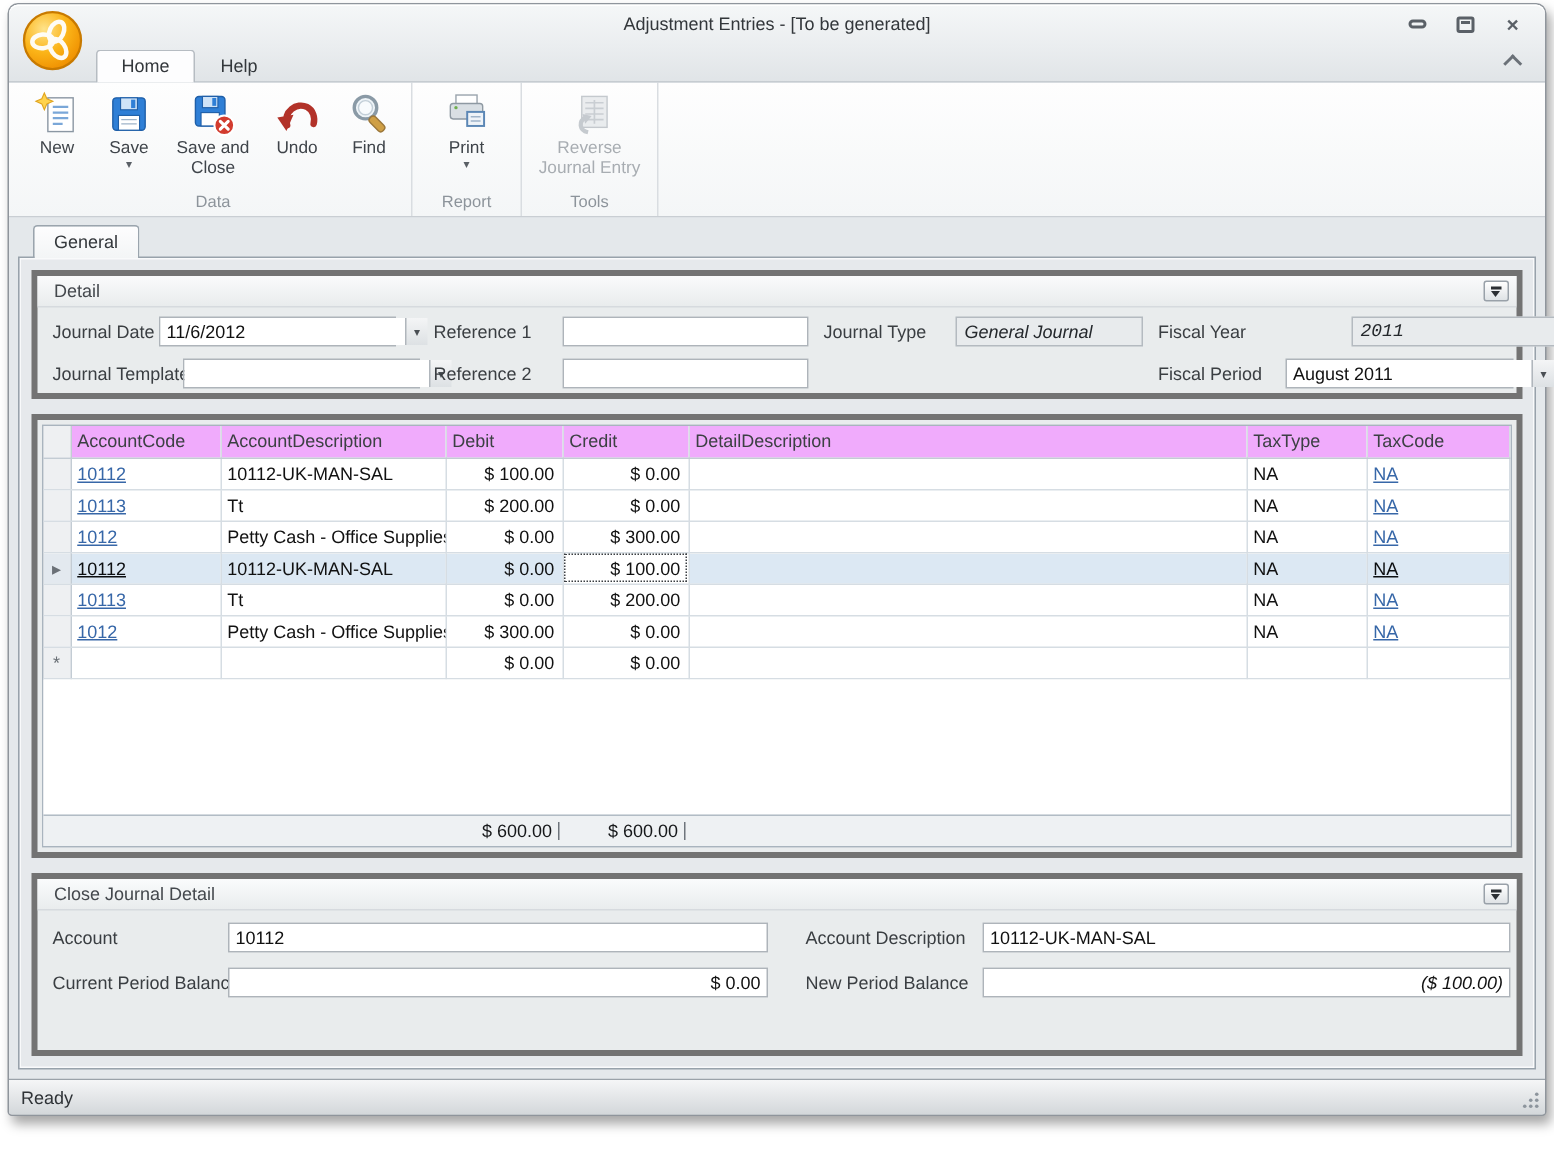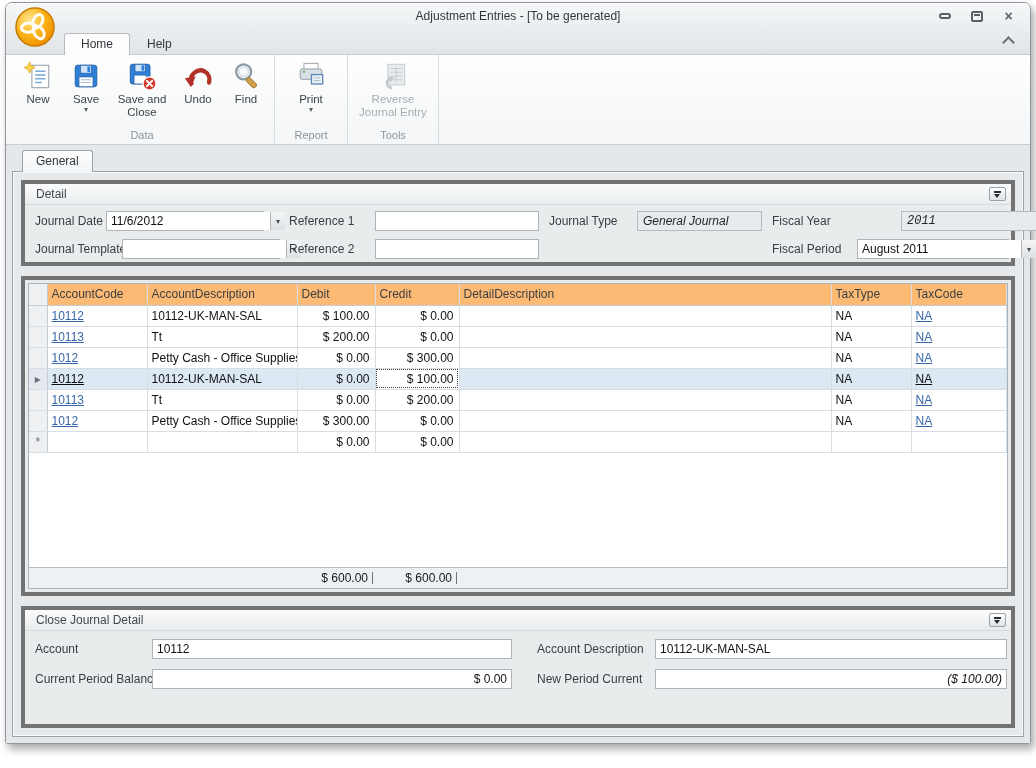--- a/index.html
+++ b/index.html
@@ -122,21 +122,21 @@
 
   
   .sec-items { flex:1; margin-top:10px; min-height:0; }
   .items-body { flex:1; padding:3px; display:flex; min-height:0; }
   .grid-box { flex:1; border:1px solid #a9b4be; background:#fff; display:flex; flex-direction:column; min-height:0; }
   table.grid { border-collapse:collapse; table-layout:fixed; width:100%; font-size:12px; }
   .grid th, .grid td {
     height:21px; border-right:1px solid #d6dde3; border-bottom:1px solid #d6dde3;
     padding:0 4px; overflow:hidden; white-space:nowrap; font-weight:normal; text-align:left; color:#111;
   }
-  .grid th { background:#fdba74; color:#3c4043; border-bottom:1px solid #c3ccd4; cursor:pointer; }
+  .grid th { background:#f0abfc; color:#3c4043; border-bottom:1px solid #c3ccd4; cursor:pointer; }
   .grid .mk { background:#eef0f2; border-right:1px solid #c3ccd4; padding:0; text-align:center; color:#6a7076; }
   .grid td.num, .grid th.num { text-align:right; }
   .grid td.num { padding-right:5px; }
   .grid a { color:#3767a8; text-decoration:underline; cursor:pointer; }
   .grid tr.selected td { background:#dce8f3; }
   .grid tr.selected td.mk { background:#e3e9ef; }
   .grid tr.selected a { color:#0c0e10; }
   .grid td.focused { background:#ffffff !important; outline:1px dotted #3a3e42; outline-offset:-2px; }
   .grid-filler { flex:1; background:#fff; }
   .grid-totals {
@@ -465,22 +465,37 @@
             </span>
         </div>
         <div class="close-body">
           <span class="fld-label" style="left:10px; top:8px;">Account</span>
           <input class="tb" style="left: 127px; top: 8px; width: 360px;" value="10112">
           <span class="fld-label" style="left:512px; top:8px;">Account Description</span>
           <input class="tb" style="left: 630px; top: 8px; width: 352px;" value="10112-UK-MAN-SAL">
 
           <span class="fld-label" style="left:10px; top:38px;">Current Period Balance</span>
           <input class="tb num" style="left: 127px; top: 38px; width: 360px;" value="$ 0.00">
-          <span class="fld-label" style="left:512px; top:38px;">New Period Current</span>
+          <span class="fld-label" style="left:512px; top:38px;">New Period Balance</span>
           <input class="tb num" style="left: 630px; top: 38px; width: 352px; font-style: italic;" value="($ 100.00)">
         </div>
       </div>
 
     </div>
   </div>
 
+  <div class="statusbar">
+    <span>Ready</span>
+    <span class="grip">
+      <svg width="13" height="13" viewBox="0 0 13 13">
+        <g fill="#8d959d">
+          <circle cx="10.5" cy="2.5" r="1.2"></circle>
+            <circle cx="10.5" cy="6.5" r="1.2"></circle>
+            <circle cx="10.5" cy="10.5" r="1.2"></circle>
+          <circle cx="6.5" cy="6.5" r="1.2"></circle>
+            <circle cx="6.5" cy="10.5" r="1.2"></circle>
+          <circle cx="2.5" cy="10.5" r="1.2"></circle>
+        </g>
+      </svg>
+    </span>
+  </div>
 
 </div>
 
 </body></html>

